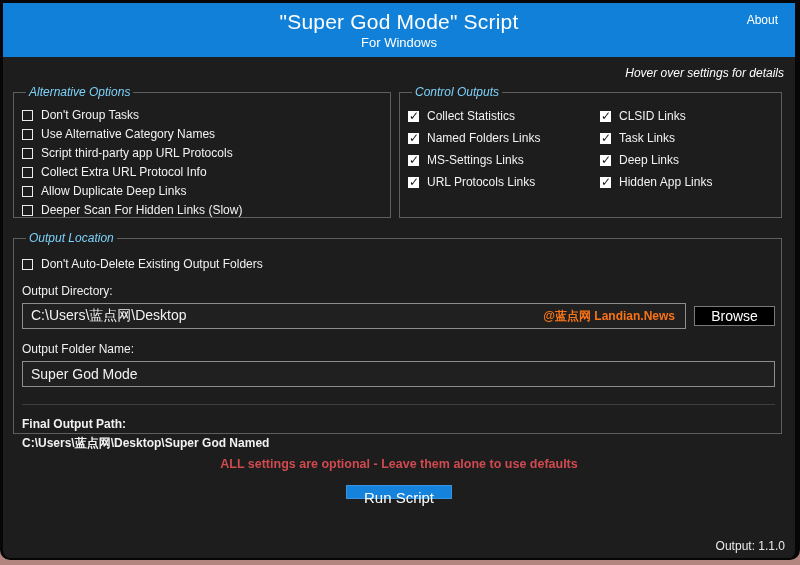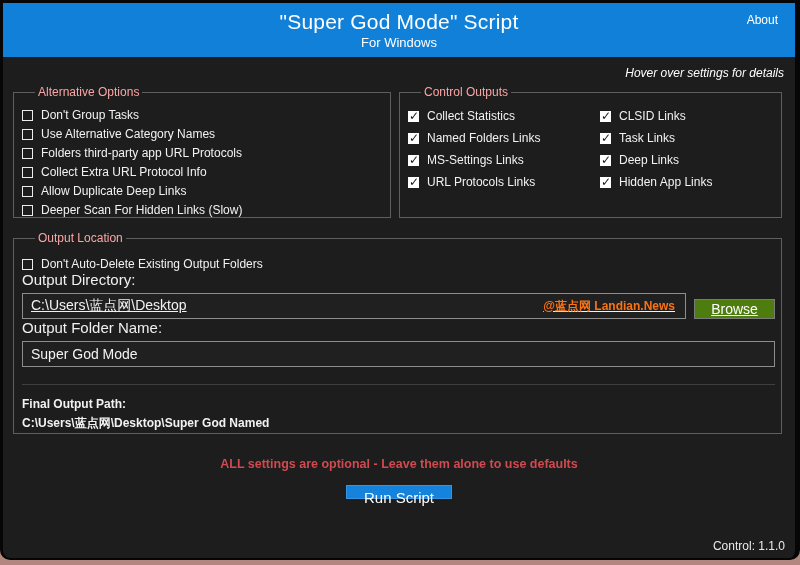--- a/index.html
+++ b/index.html
@@ -26,21 +26,21 @@
   }
   .app-title { margin:0; font-size:21px; font-weight:400; color:#fff; line-height:24px; letter-spacing:.2px; }
   .app-subtitle { font-size:13px; color:#fff; line-height:15px; margin-top:1px; }
   .about { position:absolute; top:10px; right:17px; font-size:12px; color:#fff; cursor:pointer; text-decoration:none; }
   
   .hint { text-align:right; margin:9px 11px 0 0; font-size:12px; font-style:italic; color:#fff; }
   
   fieldset {
     border:1px solid #5e5e5e; margin:0; padding:2px 8px 8px 8px; min-inline-size:0;
   }
-  legend { font-size:12px; color:#fca5a5; padding:0 3px; margin-left:13px; }
+  legend { font-size:12px; color:#7dd3fc; padding:0 3px; margin-left:4px;font-style:italic; }
   .groups-row { display:flex; gap:8px; margin:5px 13px 0 10px; }
   .fs-alt { width:378px; height:133px; }
   .fs-co  { flex:1; height:133px; }
   
   .cb-row { display:flex; align-items:center; gap:8px; cursor:default; }
   .cb {
     width:11px; height:11px; flex:none; position:relative;
     border:1px solid #ececec; background:transparent;
   }
   .cb.checked { background:#fff; border-color:#fff; }
@@ -52,30 +52,30 @@
   .fs-alt .cb-row { margin-top:5px; }
   .fs-alt .cb-row:first-of-type { margin-top:7px; }
   .co-grid {
     display:grid; grid-template-columns:192px 1fr;
     grid-auto-flow:column; grid-template-rows:repeat(4,auto);
     row-gap:8px; margin-top:8px;
   }
   
   .fs-out { margin:13px 13px 0 10px; height:203px; padding-left:8px; padding-right:6px; }
   .autodel { margin-top:10px;gap:8px; }
-  .field-label { font-size:15px; color:#f0f0f0; }
-  .dir-row { display:flex; gap:8px; margin-top:5px; align-items:flex-end;text-decoration:underline; }
+  .field-label { font-size:12px; color:#f0f0f0; margin-top:13px; }
+  .dir-row { display:flex; gap:8px; margin-top:5px; align-items:center; }
   .text-input {
     background:#202020; border:1px solid #8d8d8d; height:26px;
     display:flex; align-items:center; padding:0 8px; font-size:14px; color:#f2f2f2;
   }
   .dir-input { flex:1; justify-content:space-between; }
   .watermark { font-size:12px; color:#f97316; font-weight:bold; padding-right:2px; }
   .browse-btn {
-    width:81px; flex:none; background:#4d7c0f; border:1px solid #7a7a7a;
+    width:81px; flex:none; background:#000000; border:1px solid #7a7a7a;
     color:#fff; font-size:14px; font-family:inherit; cursor:pointer;
   }
   .folder-input { margin-top:5px; }
   .divider { border:none; border-top:1px solid #3f3f3f; margin:17px 0 0 0; }
   .final-label { font-size:12px; font-weight:bold; margin-top:12px; }
   .final-value { font-size:12px; font-weight:bold; margin-top:4px; }
   
   .notice { text-align:center; font-size:12.5px; font-weight:bold; color:#d04a50; margin-top:23px; }
   .run-wrap { text-align:center; margin-top:14px; }
   .run-btn {
@@ -104,21 +104,21 @@
       <label class="cb-row">
         <span class="cb"></span>
         <span class="cb-label">Don't Group Tasks</span>
       </label>
       <label class="cb-row">
         <span class="cb"></span>
         <span class="cb-label">Use Alternative Category Names</span>
       </label>
       <label class="cb-row">
         <span class="cb"></span>
-        <span class="cb-label">Folders third-party app URL Protocols</span>
+        <span class="cb-label">Script third-party app URL Protocols</span>
       </label>
       <label class="cb-row">
         <span class="cb"></span>
         <span class="cb-label">Collect Extra URL Protocol Info</span>
       </label>
       <label class="cb-row">
         <span class="cb"></span>
         <span class="cb-label">Allow Duplicate Deep Links</span>
       </label>
       <label class="cb-row">
@@ -193,14 +193,14 @@
     <div class="final-label">Final Output Path:</div>
     <div class="final-value">C:\Users\蓝点网\Desktop\Super God Named</div>
   </fieldset>
 
   <div class="notice">ALL settings are optional - Leave them alone to use defaults</div>
 
   <div class="run-wrap">
     <button class="run-btn">Run Script</button>
   </div>
 
-  <div class="version">Control: 1.1.0</div>
+  <div class="version">Output: 1.1.0</div>
 </div>
 
 </body></html>

